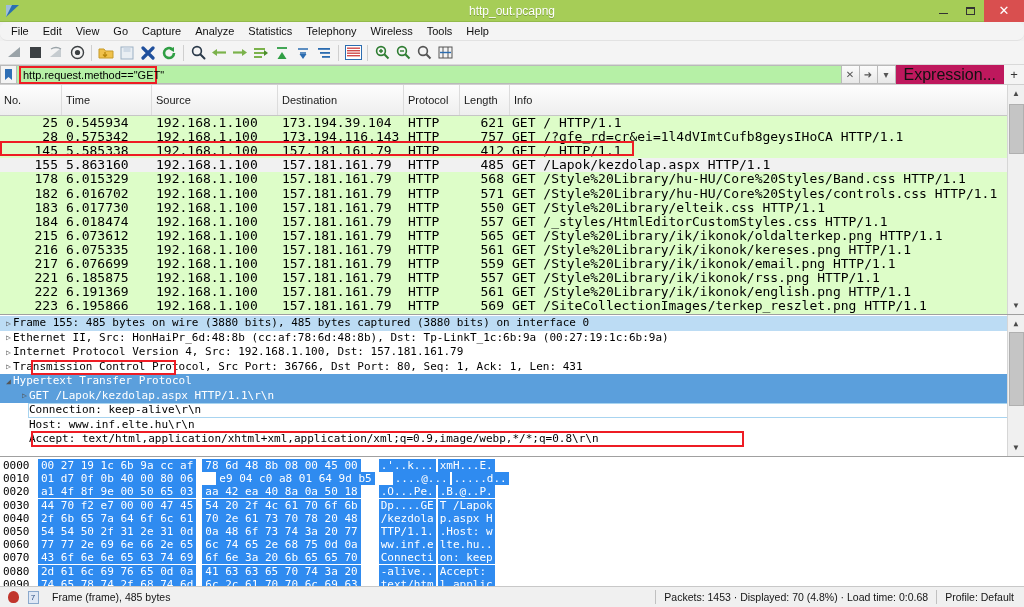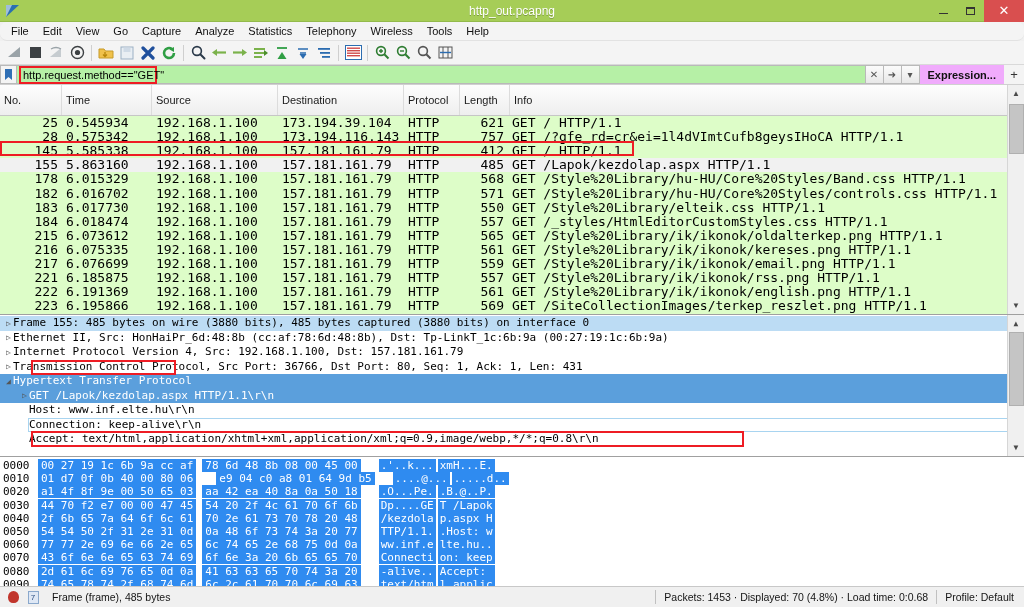--- a/index.html
+++ b/index.html
@@ -107,21 +107,21 @@
     border: 2px solid #ee1c24; z-index: 1;
   }
   .filter-btn {
     width: 18px; border: 1px solid #b9b9b9; border-left: none;
     background: linear-gradient(#fbfbfb,#e8e8e8);
     display: flex; align-items: center; justify-content: center;
     font-size: 10px; color: #555;
   }
   .filter-expr {
     padding: 0 8px; display: flex; align-items: center;
-    font-size: 11px; background: #f0abfc; color: #111; font-weight: bold;
+    font-size: 16px; background: #be185d; color: #111;
   }
   .filter-plus { width: 20px; display: flex; align-items: center; justify-content: center; font-size: 13px; color:#333; background:#f4f4f4;}
 
   
   .packet-list {
     flex: none; height: 230px; background: #ffffff;
     display: flex; flex-direction: column; position: relative;
     border-bottom: 1px solid #a0a0a0;
   }
   .plist-head {
@@ -629,30 +629,30 @@
         <div class="drow sel-blue">
           <span style="width:4px;flex:none"></span>
           <span class="twisty">◢</span>
           <span class="dtext">Hypertext Transfer Protocol</span>
         </div>
         <div class="drow sel-blue">
           <span style="width:20px;flex:none"></span>
           <span class="twisty">▷</span>
           <span class="dtext">GET /Lapok/kezdolap.aspx HTTP/1.1\r\n</span>
         </div>
-        <div class="drow">
-          <span style="width:20px;flex:none"></span>
-          <span class="twisty"></span>
-          <span class="dtext">Host: www.inf.elte.hu\r\n</span>
-        </div>
         <div class="drow outline-lightblue">
           <span class="lb-border"></span>
           <span style="width:20px;flex:none"></span>
           <span class="twisty"></span>
           <span class="dtext">Connection: keep-alive\r\n</span>
+        </div>
+        <div class="drow">
+          <span style="width:20px;flex:none"></span>
+          <span class="twisty"></span>
+          <span class="dtext">Host: www.inf.elte.hu\r\n</span>
         </div>
         <div class="drow">
           <span style="width:20px;flex:none"></span>
           <span class="twisty"></span>
           <span class="dtext">Accept: text/html,application/xhtml+xml,application/xml;q=0.9,image/webp,*/*;q=0.8\r\n</span>
         </div>
       </div>
     <div class="d-redbox" style="left:31px; top:45px; width:145px; height:15px;"></div>
     <div class="d-redbox" style="left:31px; top:116px; right:280px; height:16px;"></div>
     <div class="vscroll">

